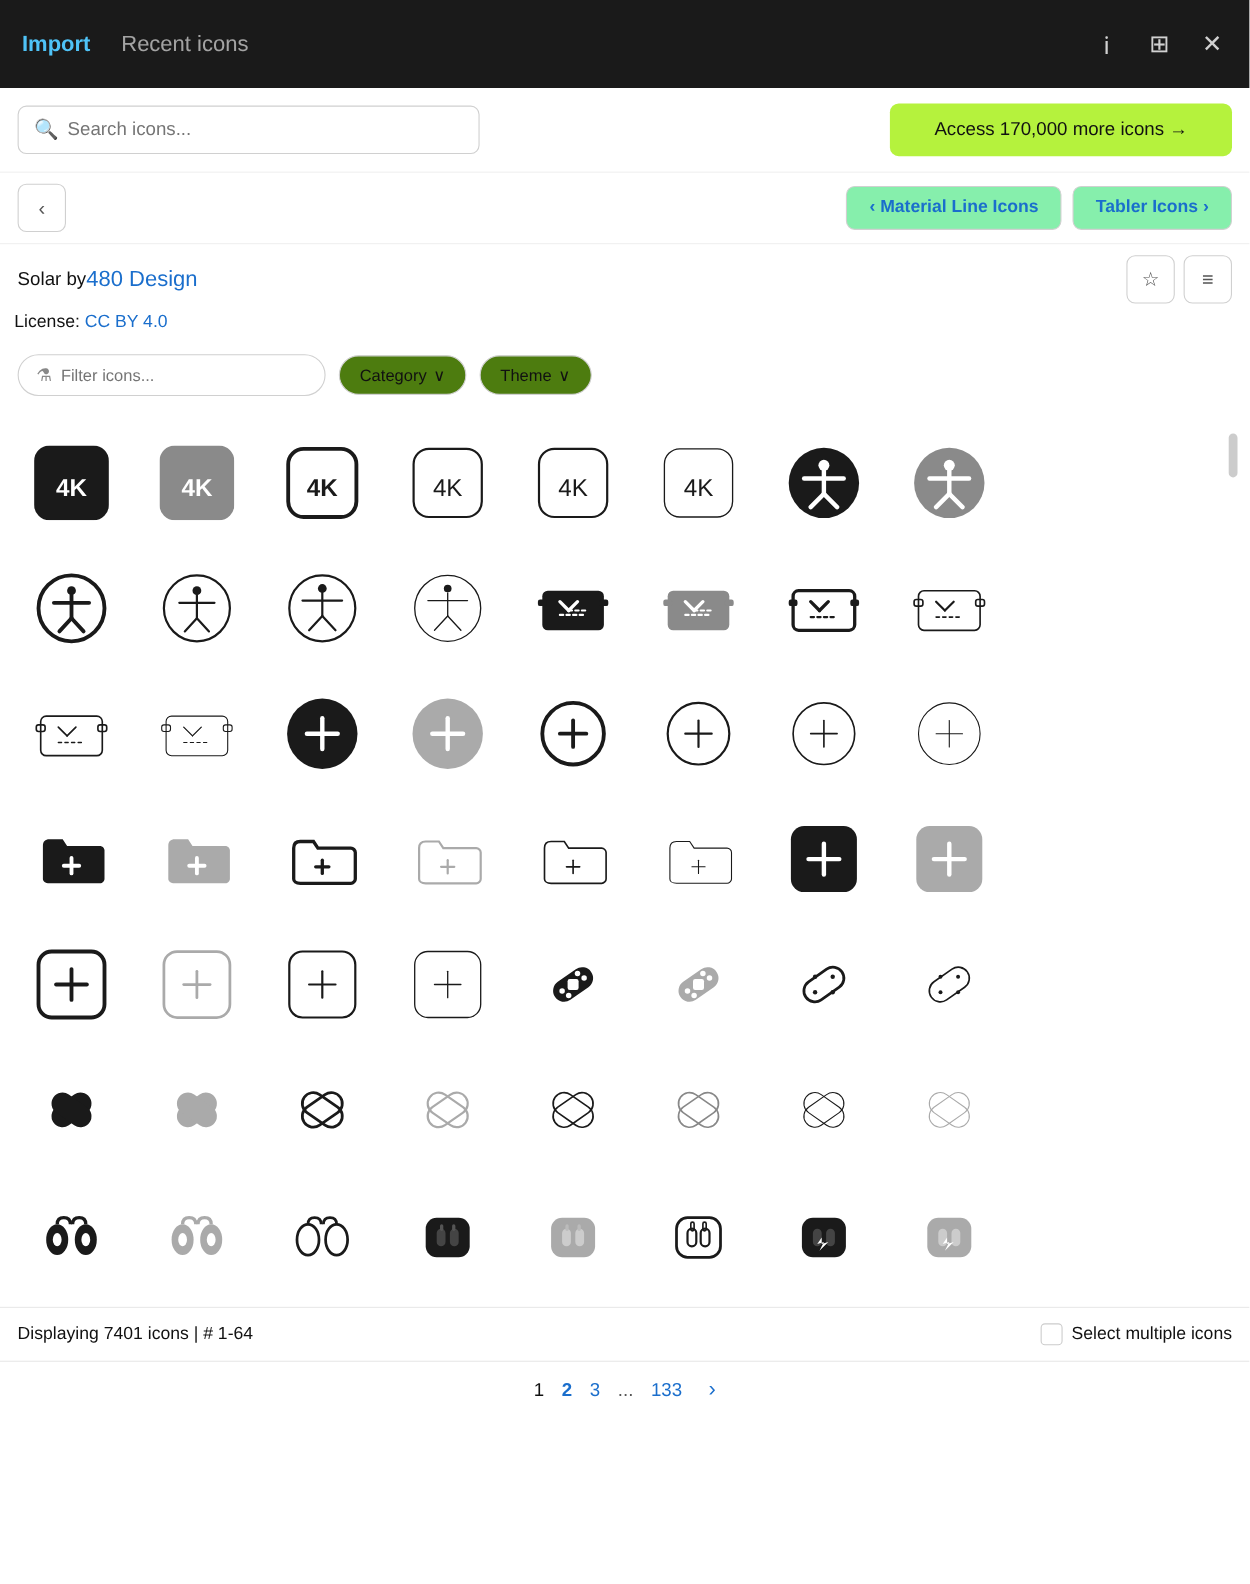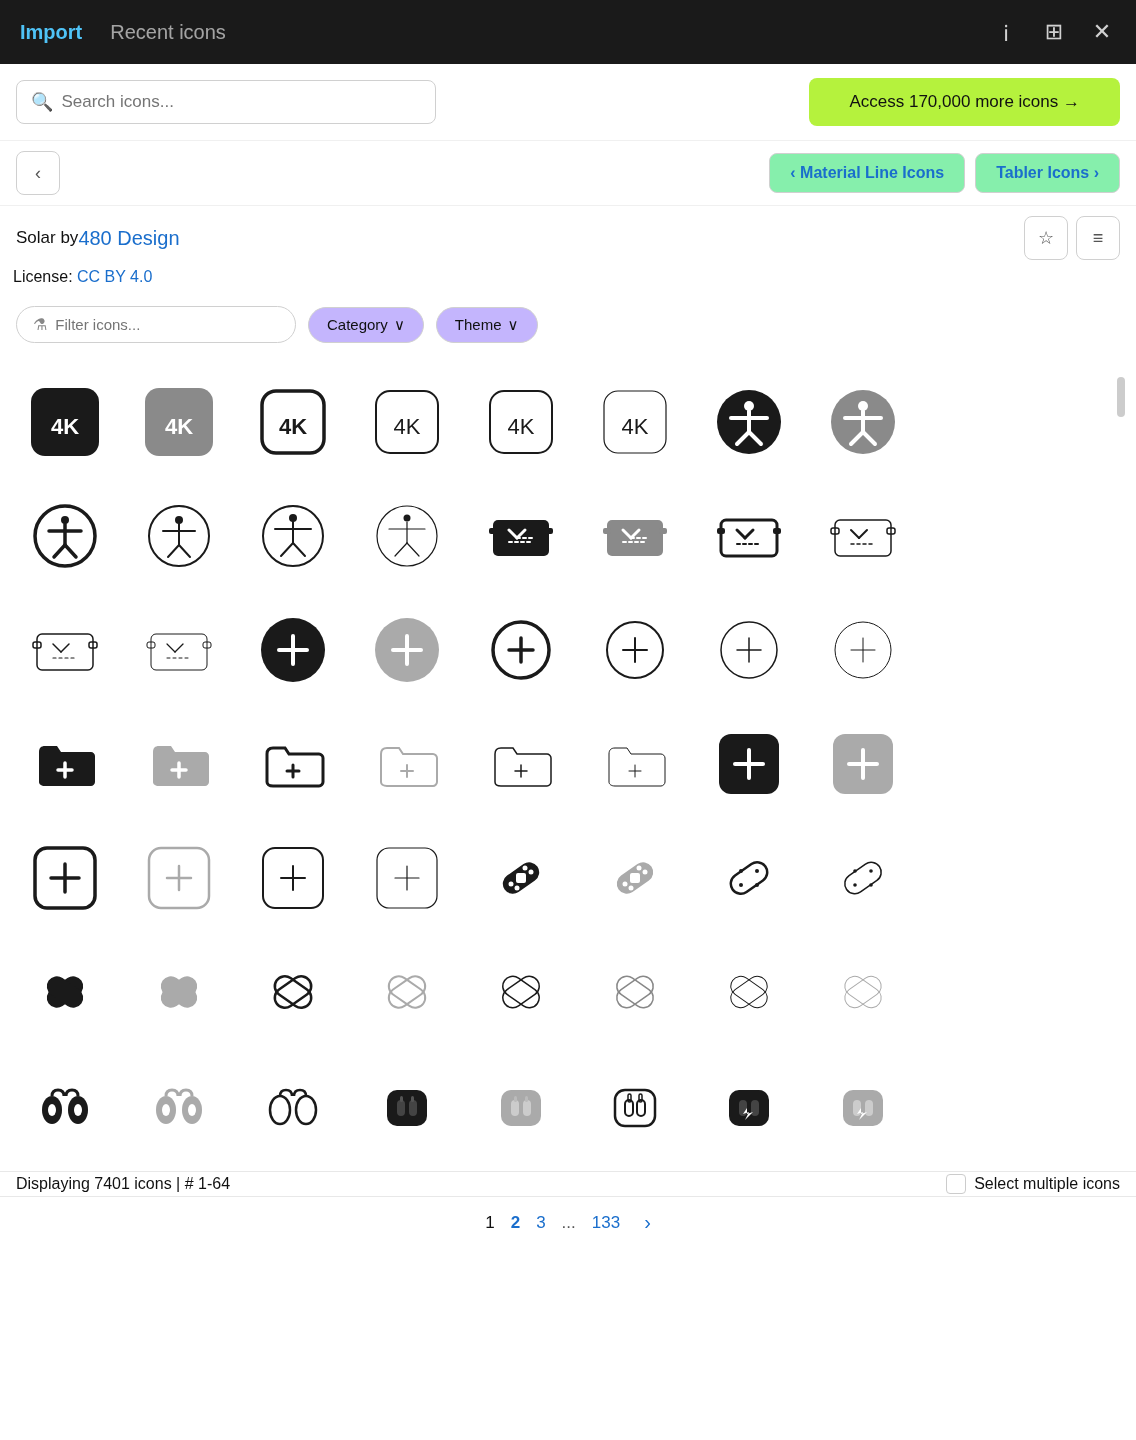--- a/index.html
+++ b/index.html
@@ -9,21 +9,21 @@
       width: 1136px;
       min-height: 1440px;
       overflow-x: hidden;
     }
     
     .header {
       background: #1a1a1a;
       display: flex;
       align-items: center;
       padding: 0 16px;
-      height: 64px;
+      height: 80px;
       gap: 20px;
     }
     .header-tab {
       color: #fff;
       font-size: 20px;
       font-weight: 500;
       padding: 8px 4px;
       cursor: pointer;
       opacity: 0.6;
     }
@@ -197,21 +197,21 @@
       background: transparent;
       width: 100%;
     }
     .filter-pill {
       border: 1.5px solid #d0d0d0;
       border-radius: 20px;
       padding: 8px 18px;
       font-size: 15px;
       color: #111;
       cursor: pointer;
-      background: #c4b5fd;
+      background: #4d7c0f;
       display: flex;
       align-items: center;
       gap: 6px;
     }
     
     .icons-area {
       display: flex;
       padding: 10px 10px 10px 10px;
       position: relative;
     }
@@ -244,21 +244,21 @@
     }
     .scrollbar-thumb {
       width: 8px;
       height: 40px;
       background: #ccc;
       border-radius: 4px;
     }
     
     .footer {
       border-top: 1px solid #e8e8e8;
-      padding: 2px 16px;
+      padding: 14px 16px;
       display: flex;
       align-items: center;
       justify-content: space-between;
     }
     .footer-left { font-size: 16px; color: #111; }
     .footer-right {
       display: flex;
       align-items: center;
       gap: 8px;
     }

